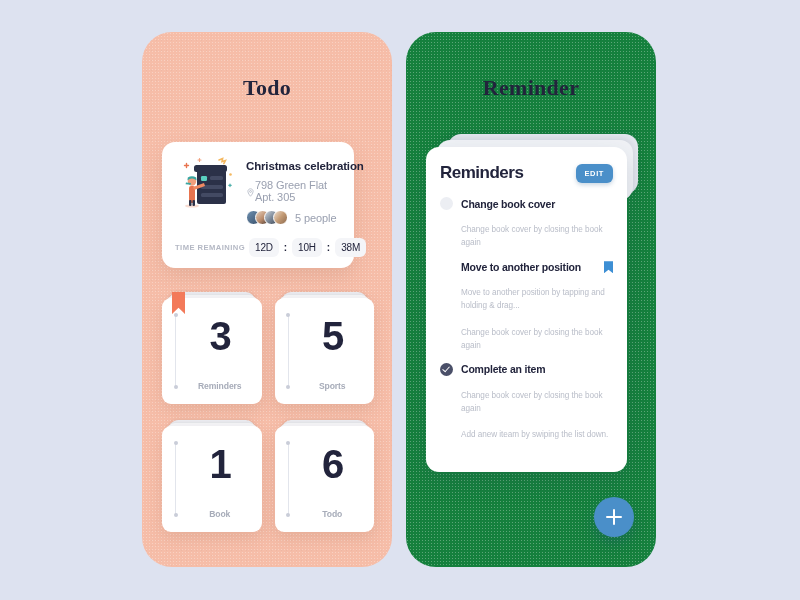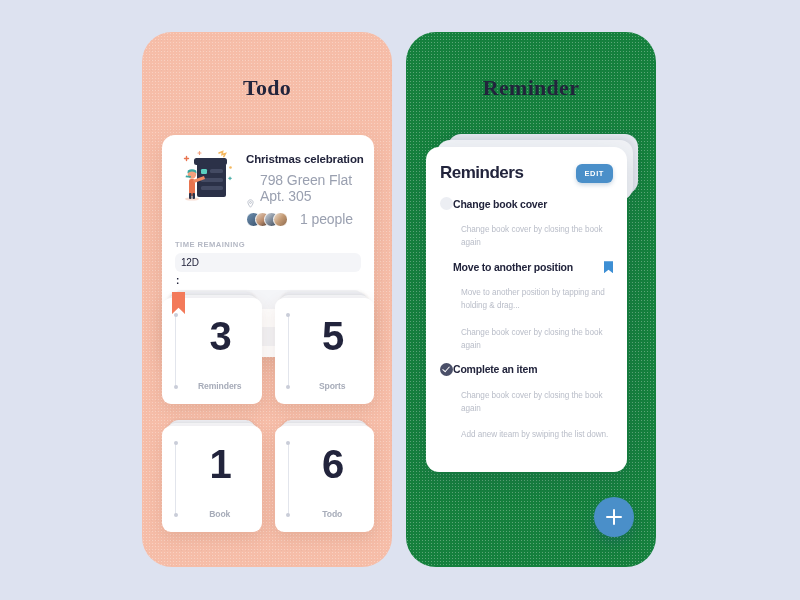--- a/index.html
+++ b/index.html
@@ -49,59 +49,59 @@
     font-weight: 700;
     font-size: 22px;
     color: #22243c;
     letter-spacing: .3px;
   }
 
   
   .event-card {
     position: absolute;
     z-index: 2;
-    left: 20px; top: 103px;
-    width: 212px;
+    left: 20px; top: 110px;
+    width: 192px;
     background: #ffffff;
     border-radius: 13px;
     box-shadow: 0 8px 20px rgba(120, 70, 50, .13);
     padding: 14px 13px 11px 13px;
   }
   .event-top { display: flex; gap: 11px; align-items: flex-start; }
 
   .illus { width: 60px; height: 58px; flex: 0 0 60px; position: relative; }
 
   .event-info { flex: 1; min-width: 0; padding-top: 4px; }
   .event-title {
     font-size: 11.5px; font-weight: 700; color: #22243c;
     letter-spacing: -.15px; white-space: nowrap;
   }
   .event-row {
-    display: flex; align-items: flex-end; gap: 5px;
+    display: flex; align-items: center; 
     margin-top: 7px;
-    font-size: 14px; color: #9aa0b0; letter-spacing: -.1px;
+    font-size: 11px; color: #9aa0b0; letter-spacing: -.1px;
   }
   .pin-ico { width: 9px; height: 9px; flex: 0 0 9px; }
 
   .avatars { display: flex; align-items: center; }
   .av {
     width: 15px; height: 15px; border-radius: 50%;
     border: 1.4px solid #fff; margin-left: -6px;
     background-size: cover;
   }
   .av:first-child { margin-left: 0; }
   .av1 { background: linear-gradient(135deg,#6d8fb0,#39506a); }
   .av2 { background: linear-gradient(140deg,#e8d3c0,#b98a6a 55%,#4a3b34); }
   .av3 { background: linear-gradient(135deg,#cfd6de,#7e8a99 50%,#3c4654); }
   .av4 { background: linear-gradient(130deg,#f0e0cf,#c39a74 50%,#8d6a4e); }
   .ppl { margin-left: 7px; }
 
   .time-row {
-    display: flex; 
-    margin-top: 13px; gap: 4px; flex-direction: column;
+    display: flex; align-items: center;
+    margin-top: 13px; gap: 4px;
   }
   .time-label {
     font-size: 7.6px; letter-spacing: .45px;
     color: #b4b8c4; font-weight: 600; flex: 1;
     white-space: nowrap;
   }
   .time-chip {
     background: #f4f5f8; border-radius: 6px;
     padding: 4px 6px;
     font-size: 10px; font-weight: 400; color: #22243c;
@@ -205,21 +205,21 @@
   }
   .edit-btn {
     background: #4a8fc9; color: #fff;
     font-size: 7.5px; font-weight: 700; letter-spacing: .6px;
     padding: 5px 9px; border-radius: 6px;
     border: none; cursor: pointer;
     box-shadow: 0 2px 4px rgba(40,90,140,.25);
   }
 
   .rem-item { margin-bottom: 11px; position: relative; }
-  .rem-item-head { display: flex; align-items: center; }
+  .rem-item-head { display: flex; align-items: center; gap: 8px; }
 
   .cbox {
     width: 13px; height: 13px; border-radius: 50%;
     flex: 0 0 13px; position: relative;
   }
   .cbox.empty { background: #eceef3; }
   .cbox.done  { background: #4a4f68; }
   .cbox.done::after {
     content: "";
     position: absolute; left: 4px; top: 2.6px;
@@ -309,21 +309,21 @@
             <span>798 Green Flat Apt. 305</span>
           </div>
 
           <div class="event-row">
             <span class="avatars">
               <span class="av av1"></span>
               <span class="av av2"></span>
               <span class="av av3"></span>
               <span class="av av4"></span>
             </span>
-            <span class="ppl">1 people</span>
+            <span class="ppl">5 people</span>
           </div>
         </div>
       </div>
 
       <div class="time-row">
         <span class="time-label">TIME REMAINING</span>
         <span class="time-chip">12D</span>
         <span class="time-sep">:</span>
         <span class="time-chip">10H</span>
         <span class="time-sep">:</span>

